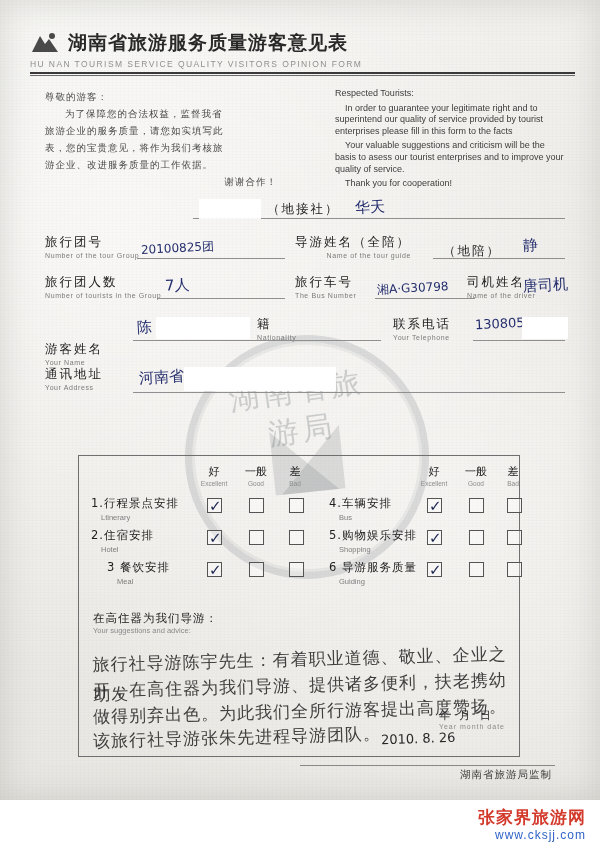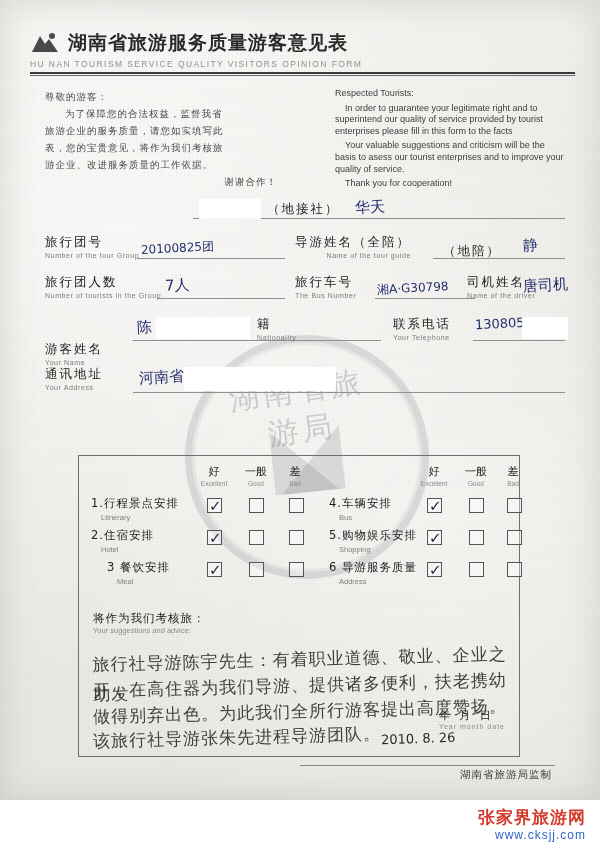--- a/index.html
+++ b/index.html
@@ -353,29 +353,29 @@
       <div class="en">Shopping</div>
     </div>
     <div class="box" style="left:348px;top:74px;">
         <span class="tick" style="left:1px;top:2px;">✓</span>
       </div>
     <div class="box" style="left:390px;top:74px;"></div>
     <div class="box" style="left:428px;top:74px;"></div>
 
     <div class="item" style="left:250px;top:104px;">
       <div class="cn"><span>6</span> <span>导游服务质量</span></div>
-      <div class="en">Address</div>
+      <div class="en">Guiding</div>
     </div>
     <div class="box" style="left:348px;top:106px;">
         <span class="tick" style="left:1px;top:2px;">✓</span>
       </div>
     <div class="box" style="left:390px;top:106px;"></div>
     <div class="box" style="left:428px;top:106px;"></div>
 
-    <div class="sugg-title">将作为我们考核旅：</div>
+    <div class="sugg-title">在高住器为我们导游：</div>
     <div class="sugg-en">Your suggestions and advice:</div>
 
     <div class="hw" style="left:14px;top:188px;width:420px;">旅行社导游陈宇先生：有着职业道德、敬业、企业之助发</div>
     <div class="hw" style="left:14px;top:214px;width:420px;">开，在高住器为我们导游、提供诸多便利，扶老携幼</div>
     <div class="hw" style="left:14px;top:240px;width:420px;">做得别弃出色。为此我们全所行游客提出高度赞扬。</div>
     <div class="hw" style="left:14px;top:266px;width:300px;">该旅行社导游张朱先进程导游团队。</div>
 
     <div class="datefield">
       <span>年    月    日</span>
       <span class="en">Year   month   date</span>

